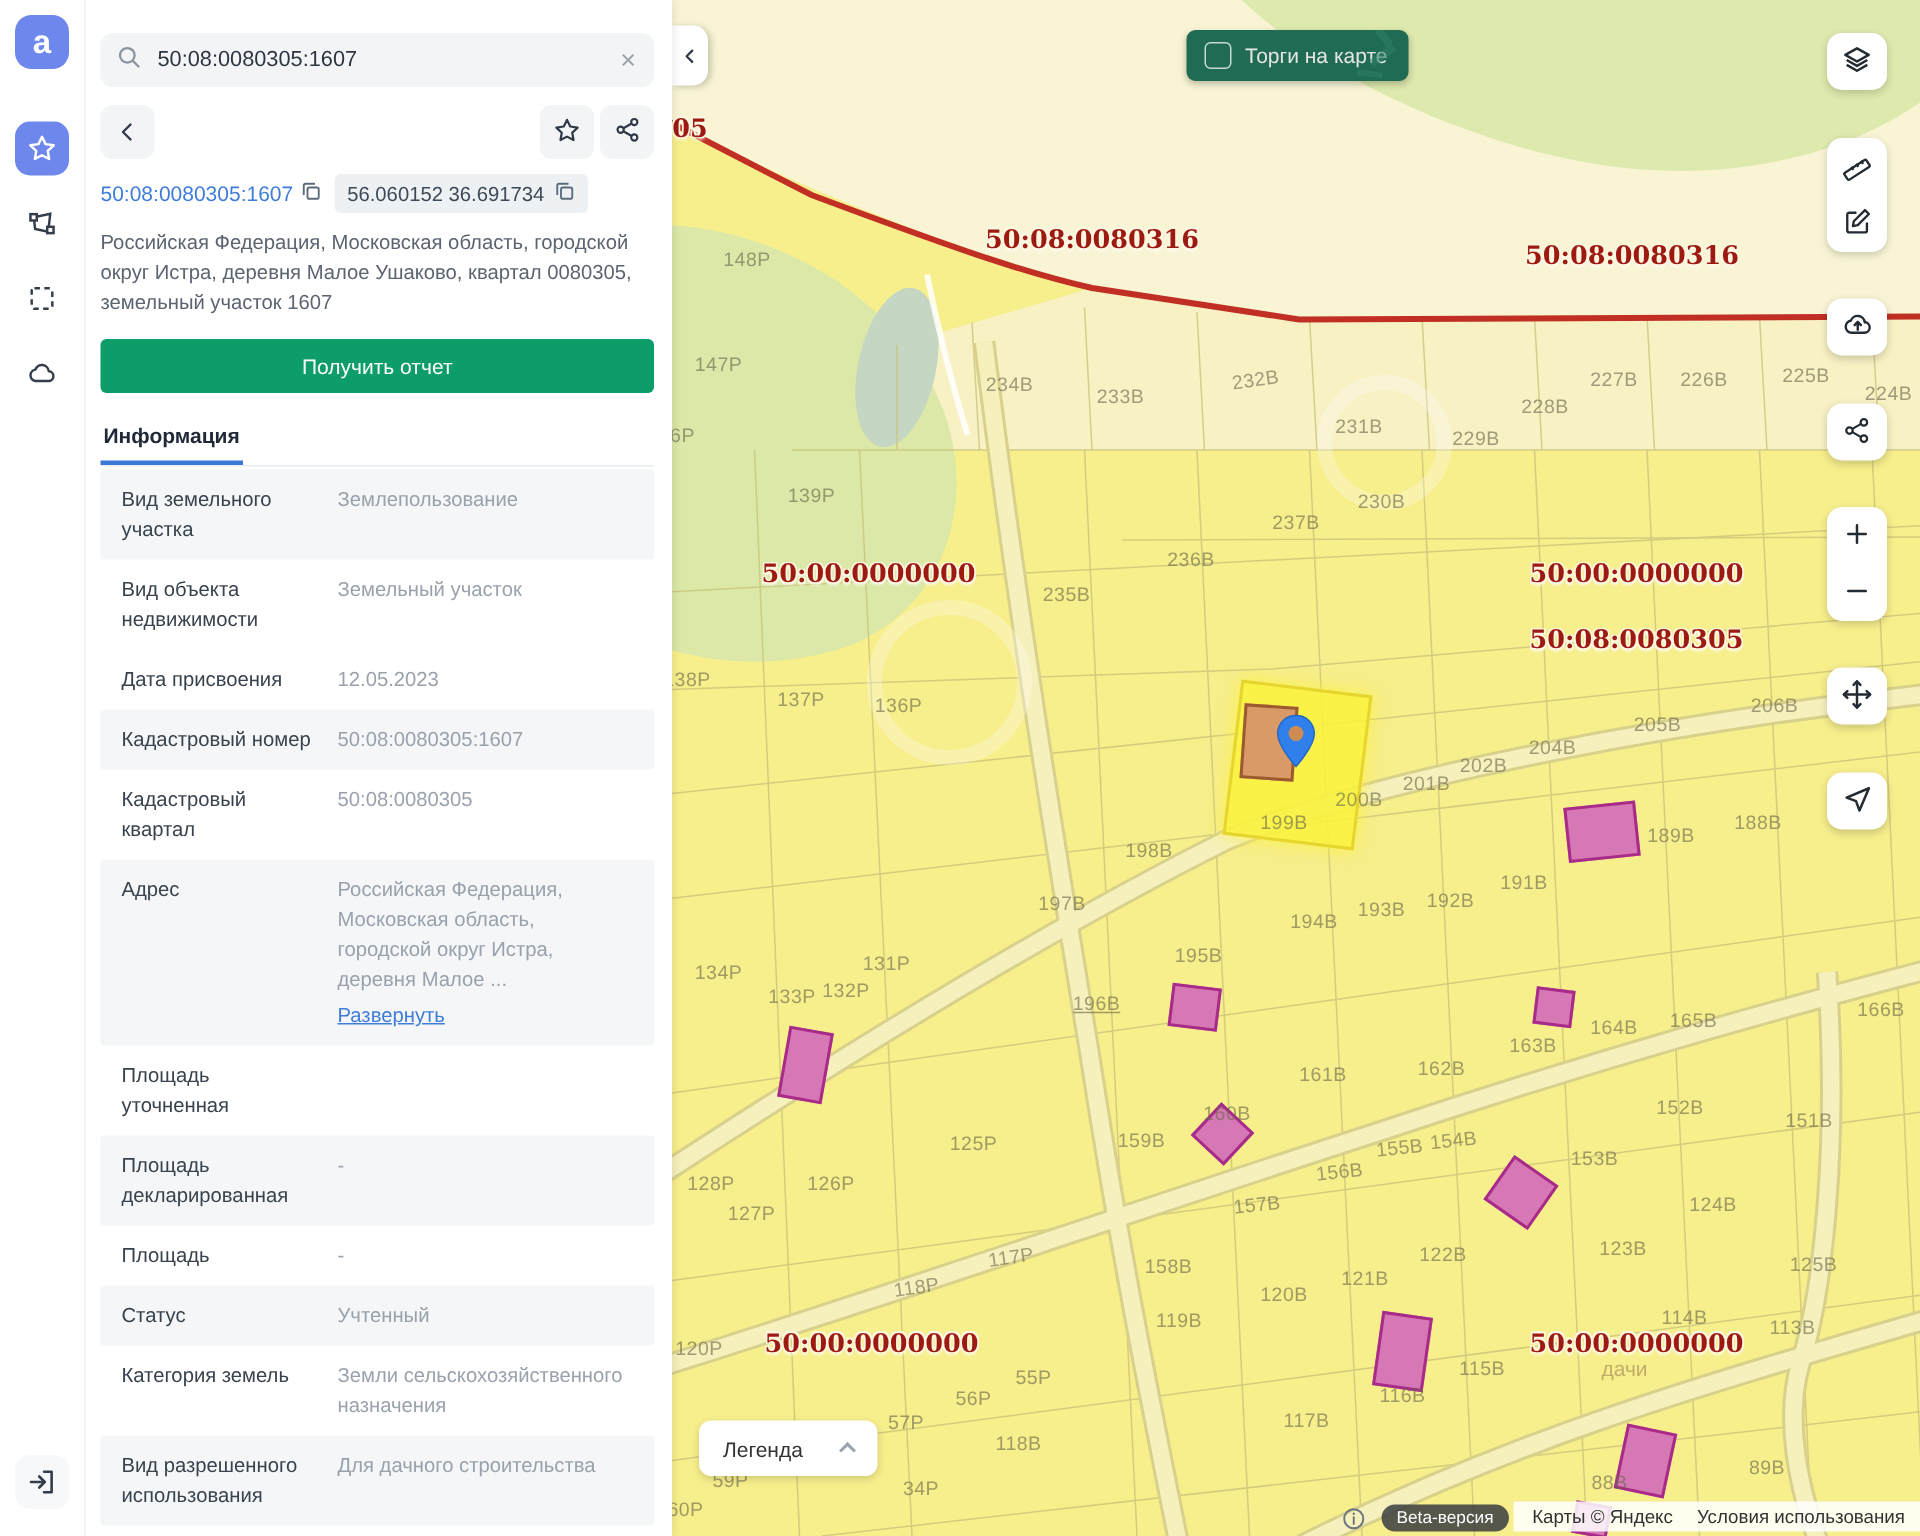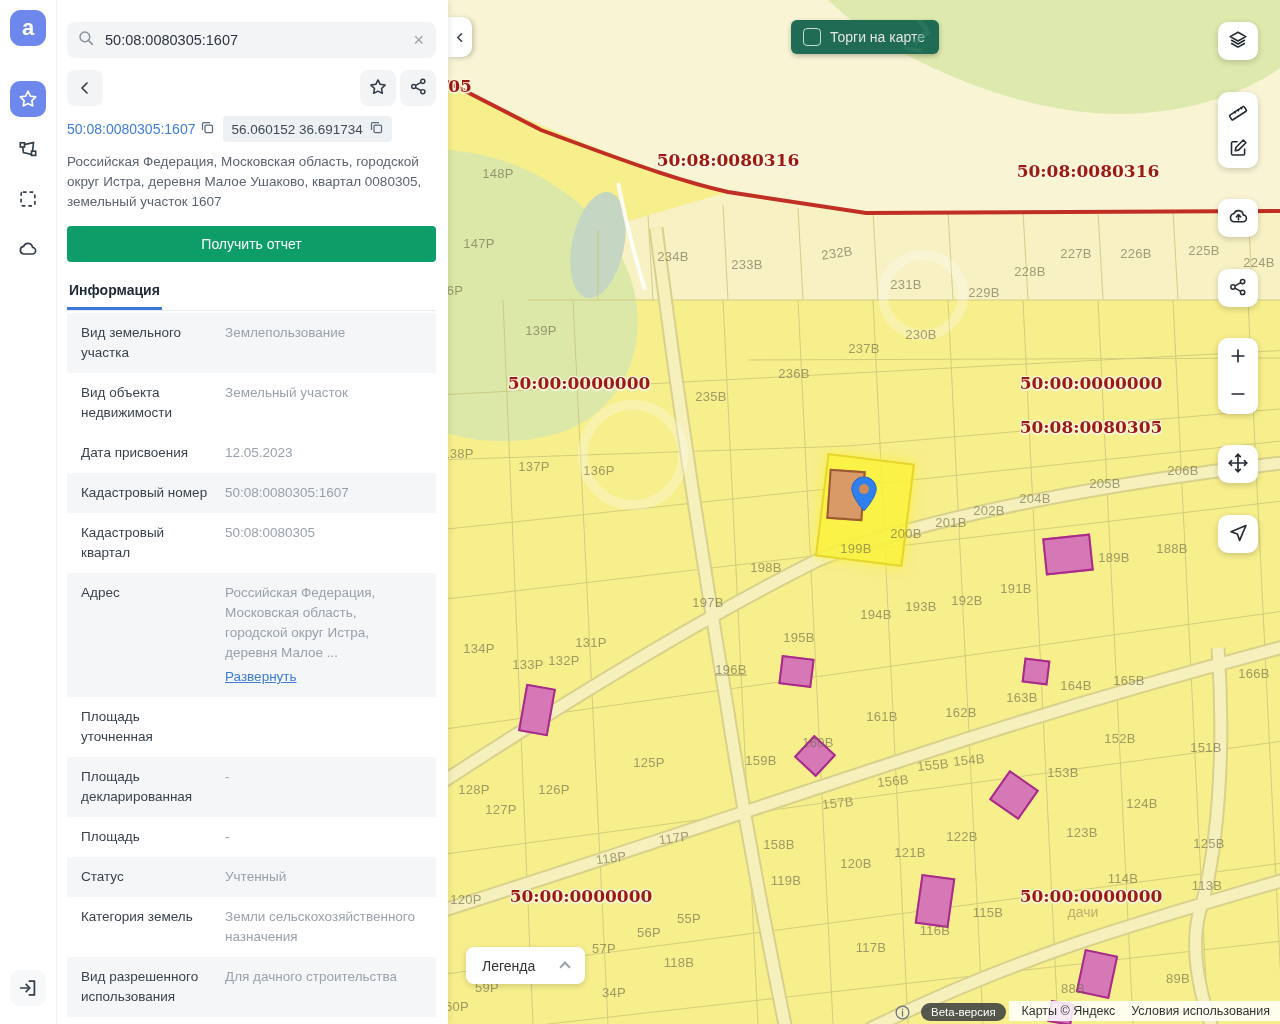--- a/index.html
+++ b/index.html
@@ -426,21 +426,21 @@
         <div class="plabel alt" style="left: 390px; top: 803px; transform: translate(-50%, -50%) rotate(-6deg);">157В</div>
         <div class="plabel" style="left: 615px; top: 772px; transform: translate(-50%, -50%);">153В</div>
         <div class="plabel alt" style="left: 672px; top: 738px; transform: translate(-50%, -50%);">152В</div>
         <div class="plabel" style="left: 758px; top: 747px; transform: translate(-50%, -50%); text-align: right;">151В</div>
         <div class="plabel alt" style="left: 694px; top: 803px; transform: translate(-50%, -50%);">124В</div>
         <div class="plabel" style="left: 761px; top: 817px; transform: translate(-50%, -50%); margin-top: 26px;">125В</div>
         <div class="plabel alt" style="left: 514px; top: 836px; transform: translate(-50%, -50%);">122В</div>
         <div class="plabel" style="left: 634px; top: 832px; transform: translate(-50%, -50%);">123В</div>
         <div class="plabel alt" style="left: 462px; top: 852px; transform: translate(-50%, -50%);">121В</div>
         <div class="plabel" style="left: 675px; top: 878px; transform: translate(-50%, -50%);">114В</div>
-        <div class="plabel alt" style="left: 747px; top: 885px; transform: translate(-50%, -50%); margin-left: 12px;">113В</div>
+        <div class="plabel alt" style="left: 747px; top: 885px; transform: translate(-50%, -50%);">113В</div>
         <div class="plabel" style="left: 540px; top: 912px; transform: translate(-50%, -50%);">115В</div>
         <div class="plabel alt" style="left: 487px; top: 930px; transform: translate(-50%, -50%);">116В</div>
         <div class="plabel" style="left: 423px; top: 947px; transform: translate(-50%, -50%);">117В</div>
         <div class="plabel alt" style="left: 231px; top: 962px; transform: translate(-50%, -50%);">118В</div>
         <div class="plabel" style="left: 338px; top: 880px; transform: translate(-50%, -50%);">119В</div>
         <div class="plabel alt" style="left: 331px; top: 844px; transform: translate(-50%, -50%);">158В</div>
         <div class="plabel" style="left: 408px; top: 863px; transform: translate(-50%, -50%);">120В</div>
         <div class="plabel alt" style="left: 201px; top: 762px; transform: translate(-50%, -50%);">125Р</div>
         <div class="plabel" style="left: 26px; top: 789px; transform: translate(-50%, -50%);">128Р</div>
         <div class="plabel alt" style="left: 106px; top: 789px; transform: translate(-50%, -50%);">126Р</div>

